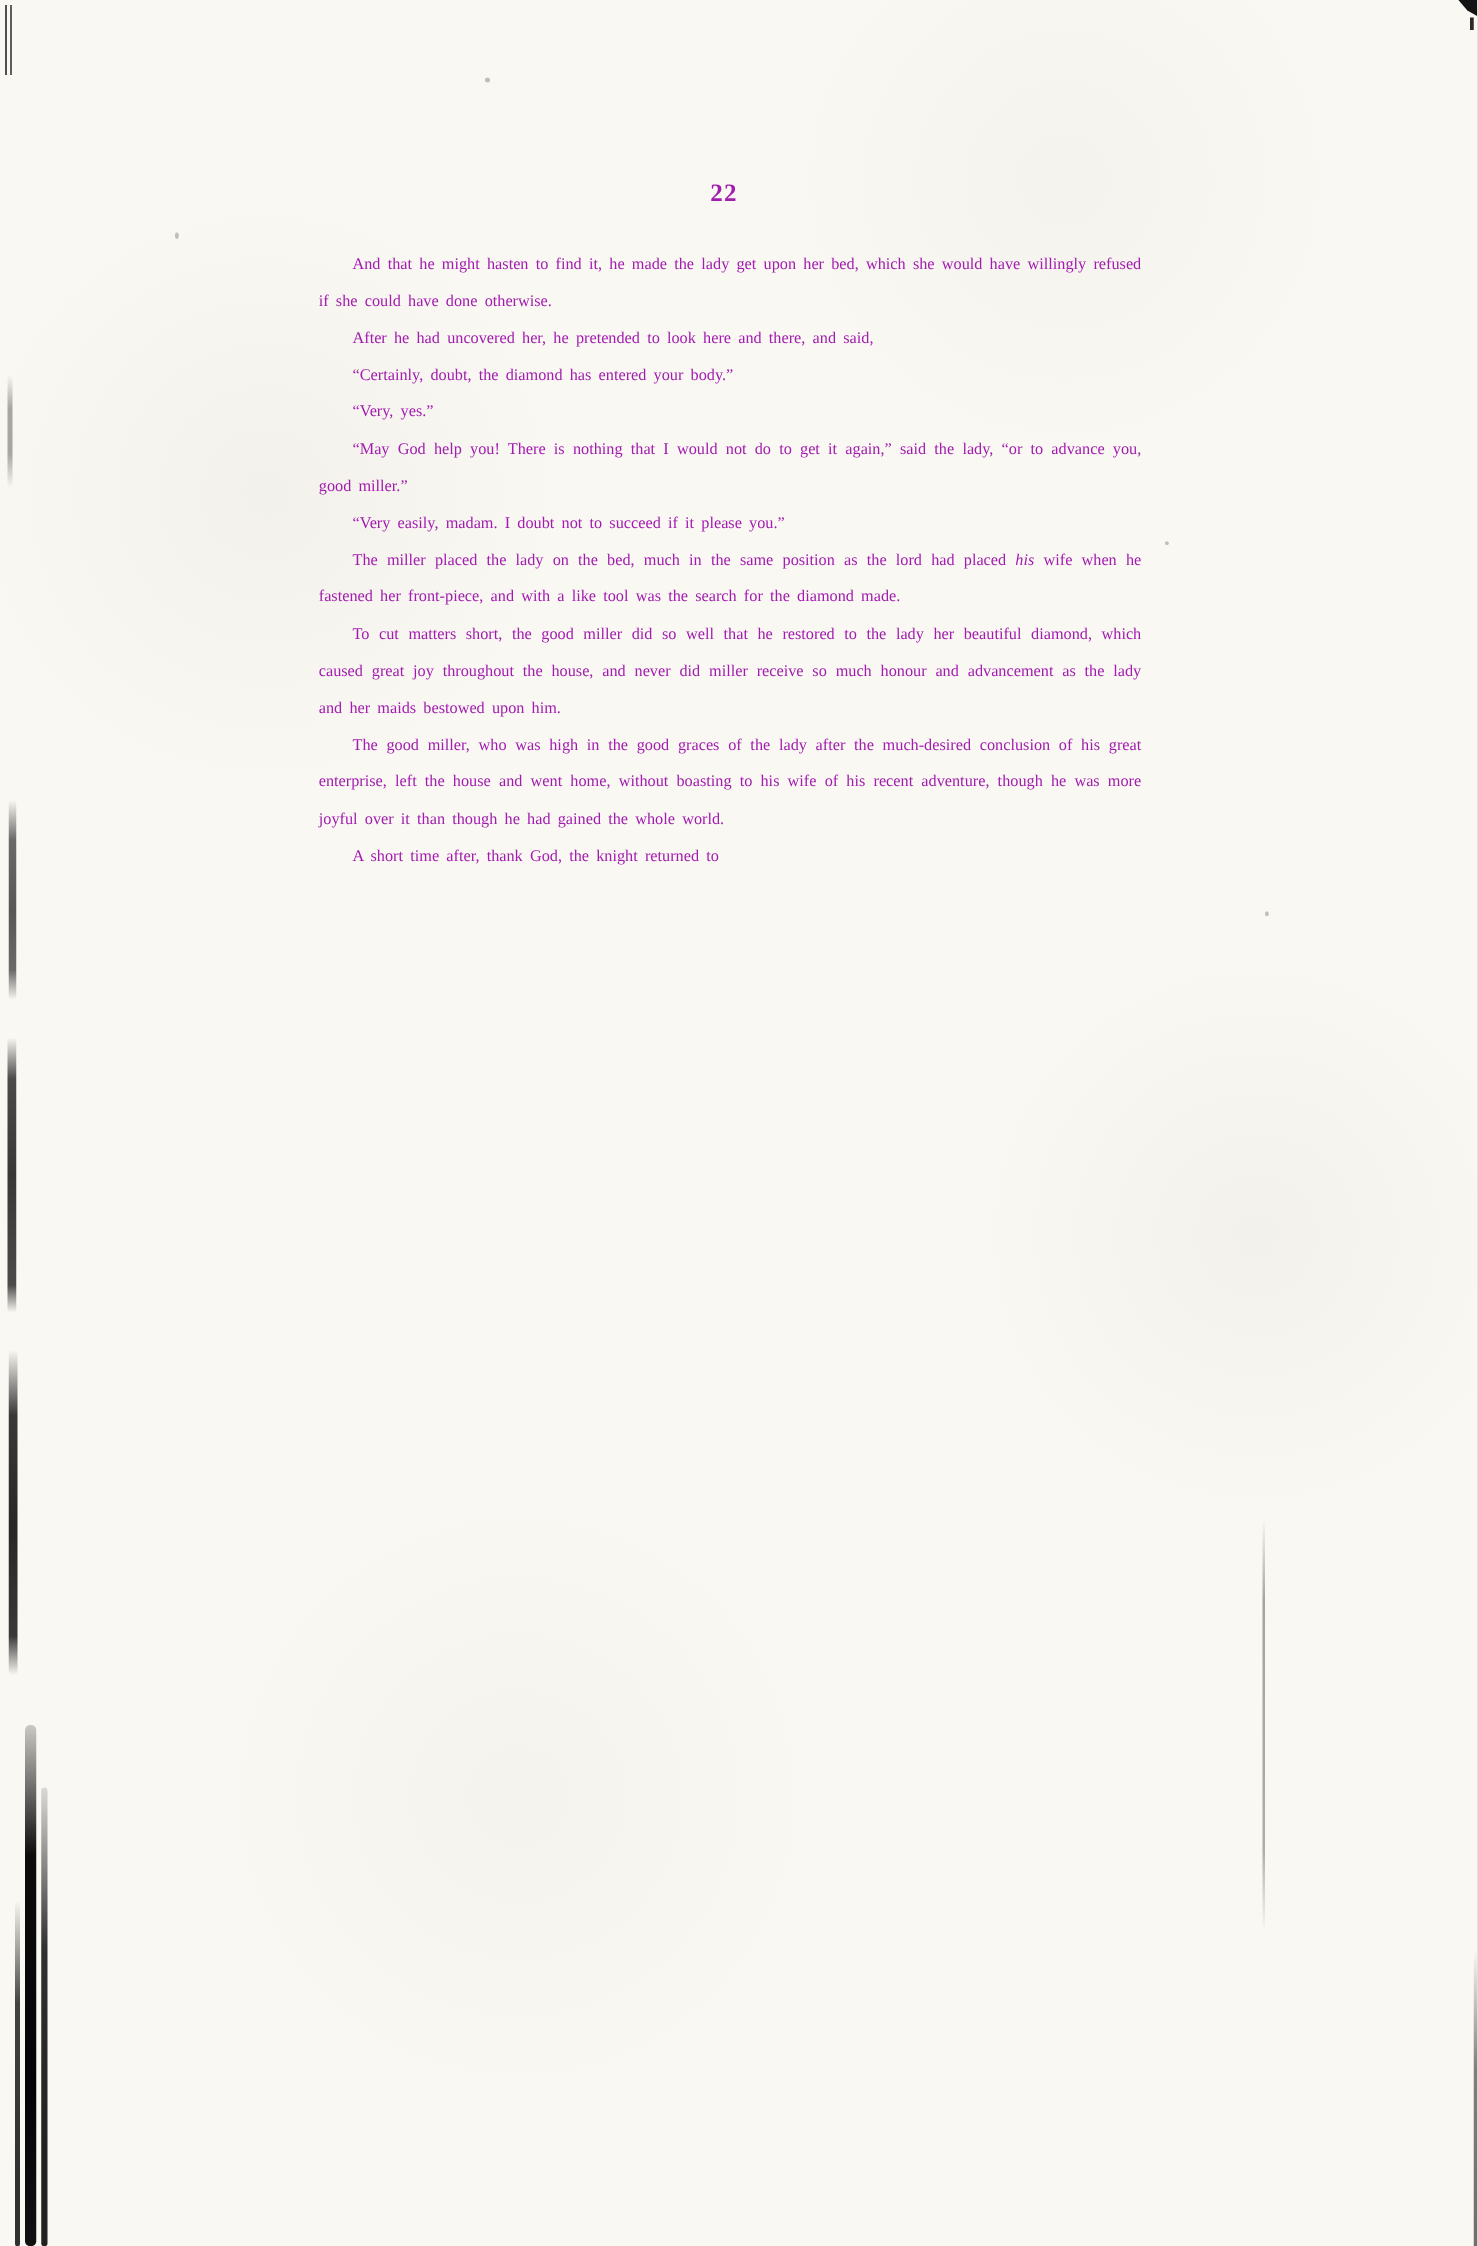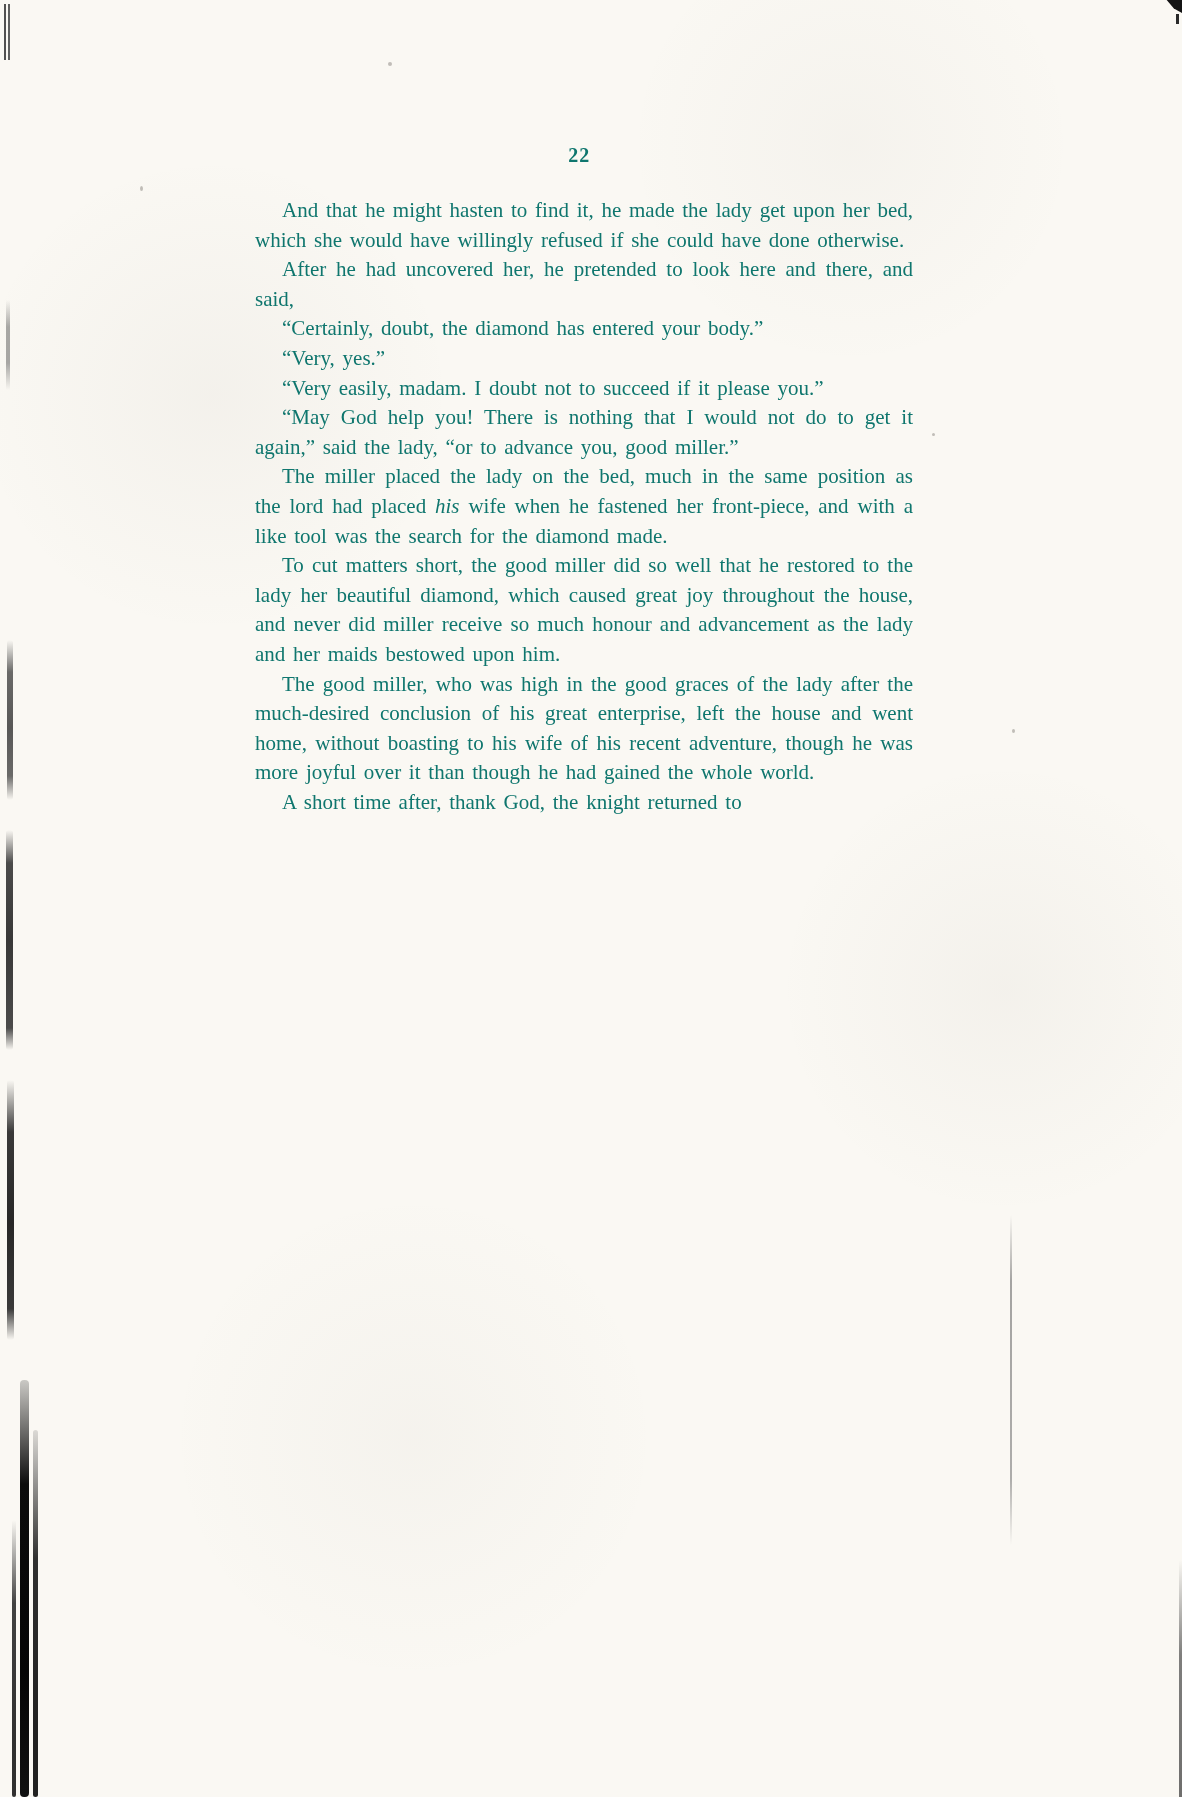--- a/index.html
+++ b/index.html
@@ -8,21 +8,21 @@
     background: #e9e7e2;
   }
   .scan-page {
     position: relative;
     width: 1182px;
     height: 1797px;
     margin: 0 auto;
     background: #faf8f3;
     overflow: hidden;
     font-family: "Liberation Serif", "DejaVu Serif", serif;
-    color: #0f766e;
+    color: #a21caf;
     box-shadow: 0 0 6px rgba(0,0,0,0.25);
   }
   
   .scan-page::before {
     content: "";
     position: absolute;
     inset: 0;
     background:
       radial-gradient(circle at 18% 22%, rgba(120,110,95,0.05), transparent 14%),
       radial-gradient(circle at 72% 8%, rgba(120,110,95,0.04), transparent 12%),
@@ -38,21 +38,21 @@
     text-align: center;
     font-size: 20px;
     font-weight: bold;
     letter-spacing: 1px;
   }
   .text-block {
     position: absolute;
     left: 255px;
     top: 196px;
     width: 658px;
-    font-size: 21px;
+    font-size: 13px;
     line-height: 29.6px;
     text-align: justify;
     word-spacing: 2.5px;
   }
   .text-block p {
     margin: 0;
     text-indent: 27px;
   }
   .text-block p i {
   }
@@ -161,21 +161,21 @@
   <div class="artifact speck" style="top:433px; left:932px; width:3px; height:3px;"></div>
   <div class="artifact speck" style="top:729px; left:1012px; width:3px; height:4px;"></div>
 
   <div class="page-number">22</div>
 
   <div class="text-block">
       <p><span>And that he might hasten to find it, he made the lady get upon her bed, which she would have willingly refused if she could have done otherwise.</span></p>
       <p><span>After he had uncovered her, he pretended to look here and there, and said,</span></p>
       <p><span>“Certainly, doubt, the diamond has entered your body.”</span></p>
       <p><span>“Very, yes.”</span></p>
+      <p><span>“May God help you!  There is nothing that I would not do to get it again,” said the lady, “or to advance you, good miller.”</span></p>
       <p><span>“Very easily, madam.  I doubt not to succeed if it please you.”</span></p>
-      <p><span>“May God help you!  There is nothing that I would not do to get it again,” said the lady, “or to advance you, good miller.”</span></p>
       <p><span>The miller placed the lady on the bed, much in the same position as the lord had placed </span><i>his</i><span> wife when he fastened her front-piece, and with a like tool was the search for the diamond made.</span></p>
       <p><span>To cut matters short, the good miller did so well that he restored to the lady her beautiful diamond, which caused great joy throughout the house, and never did miller receive so much honour and advancement as the lady and her maids bestowed upon him.</span></p>
       <p><span>The good miller, who was high in the good graces of the lady after the much-desired conclusion of his great enterprise, left the house and went home, without boasting to his wife of his recent adventure, though he was more joyful over it than though he had gained the whole world.</span></p>
       <p><span>A short time after, thank God, the knight returned to</span></p>
     </div>
 
 </div>
 
 </body></html>

